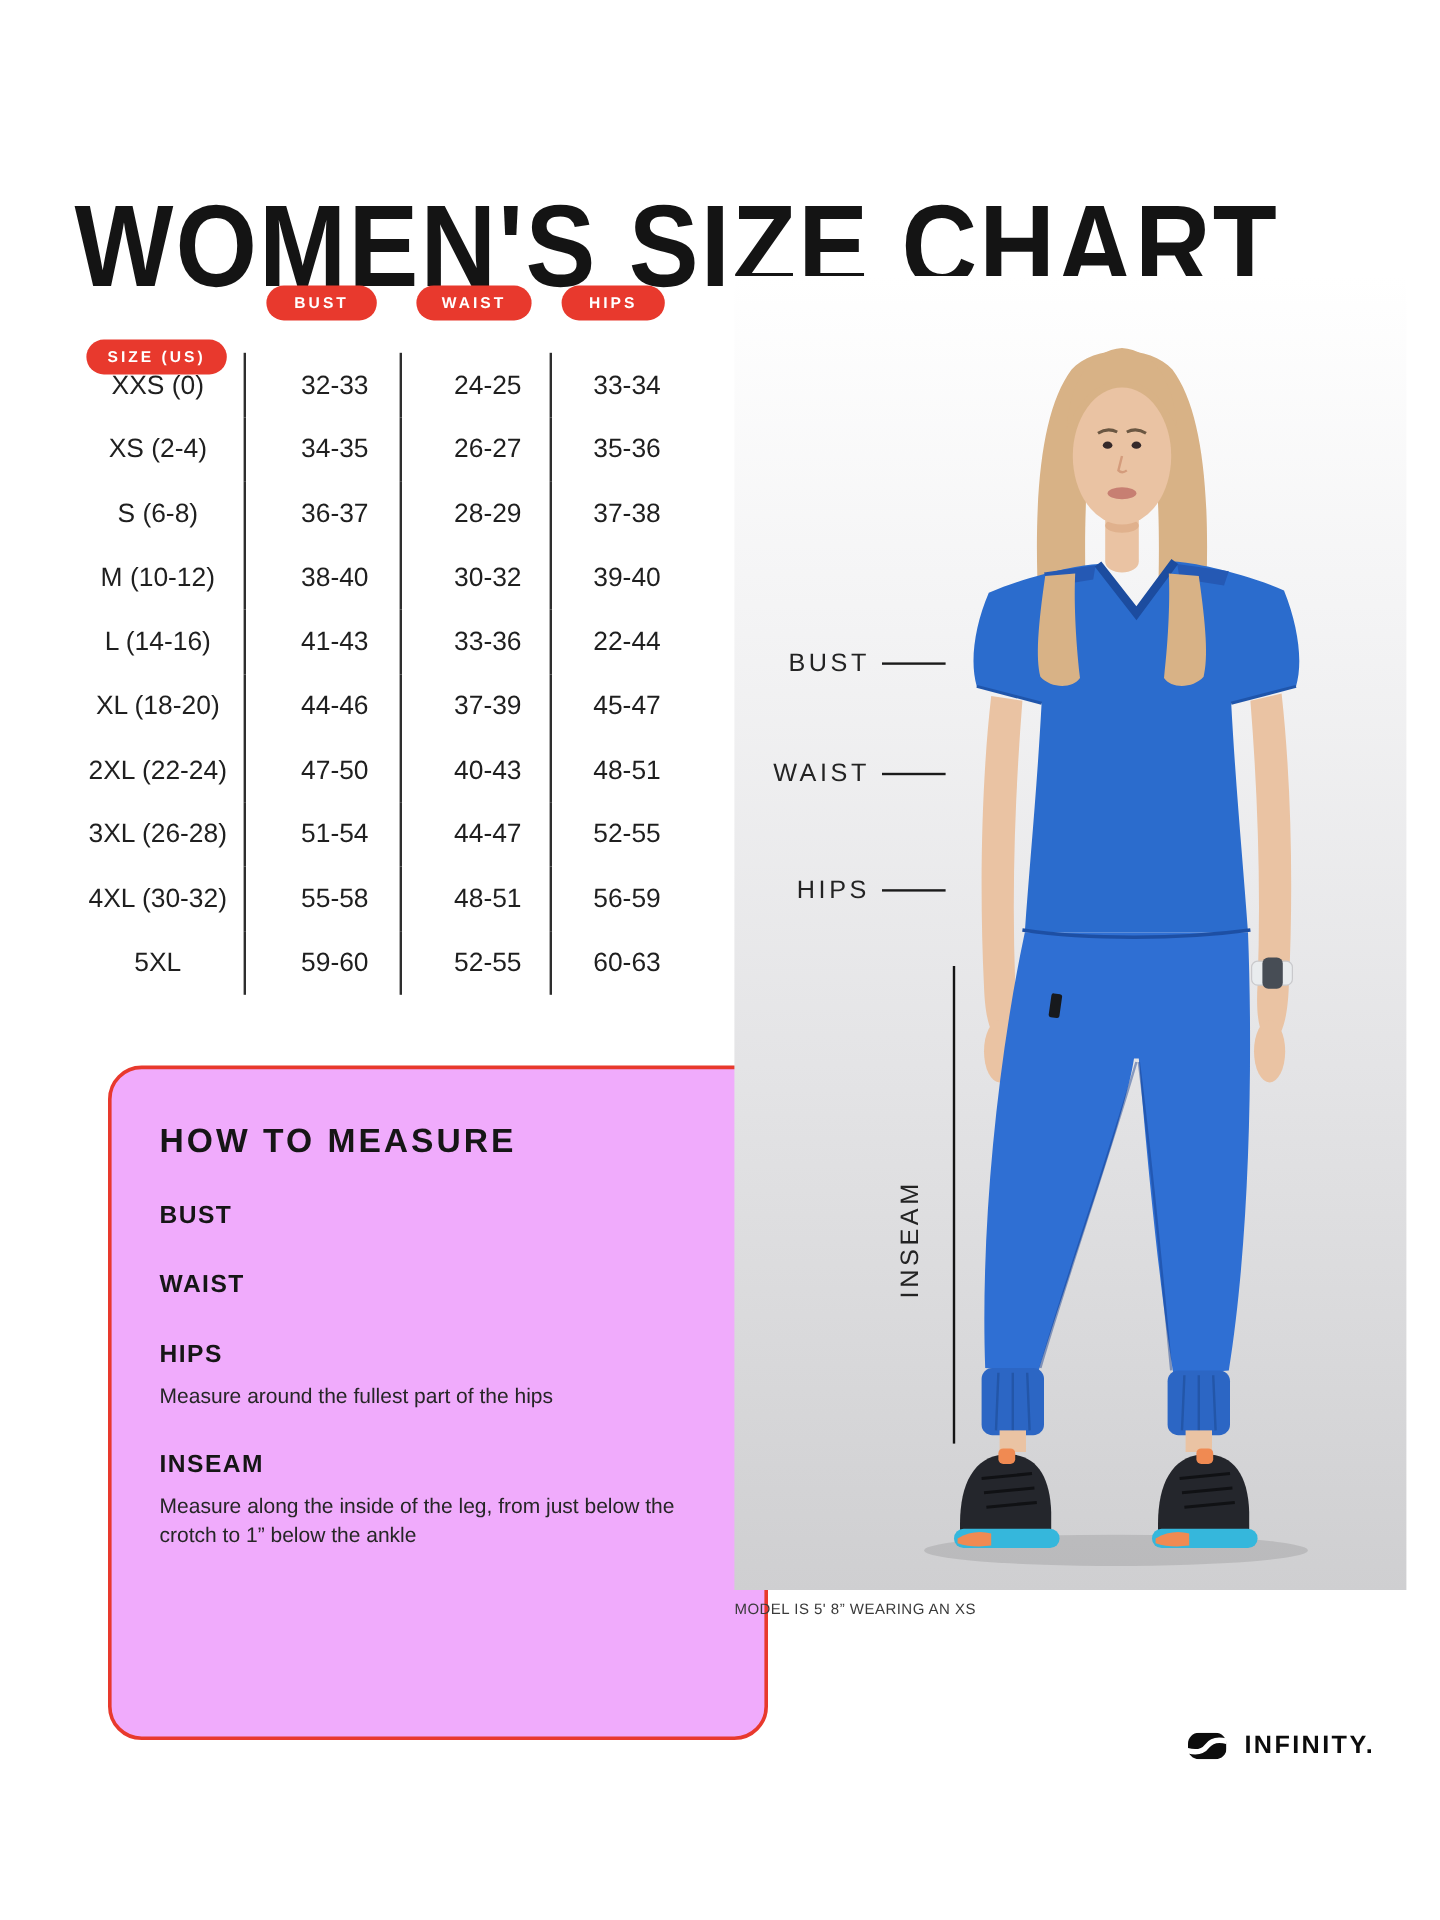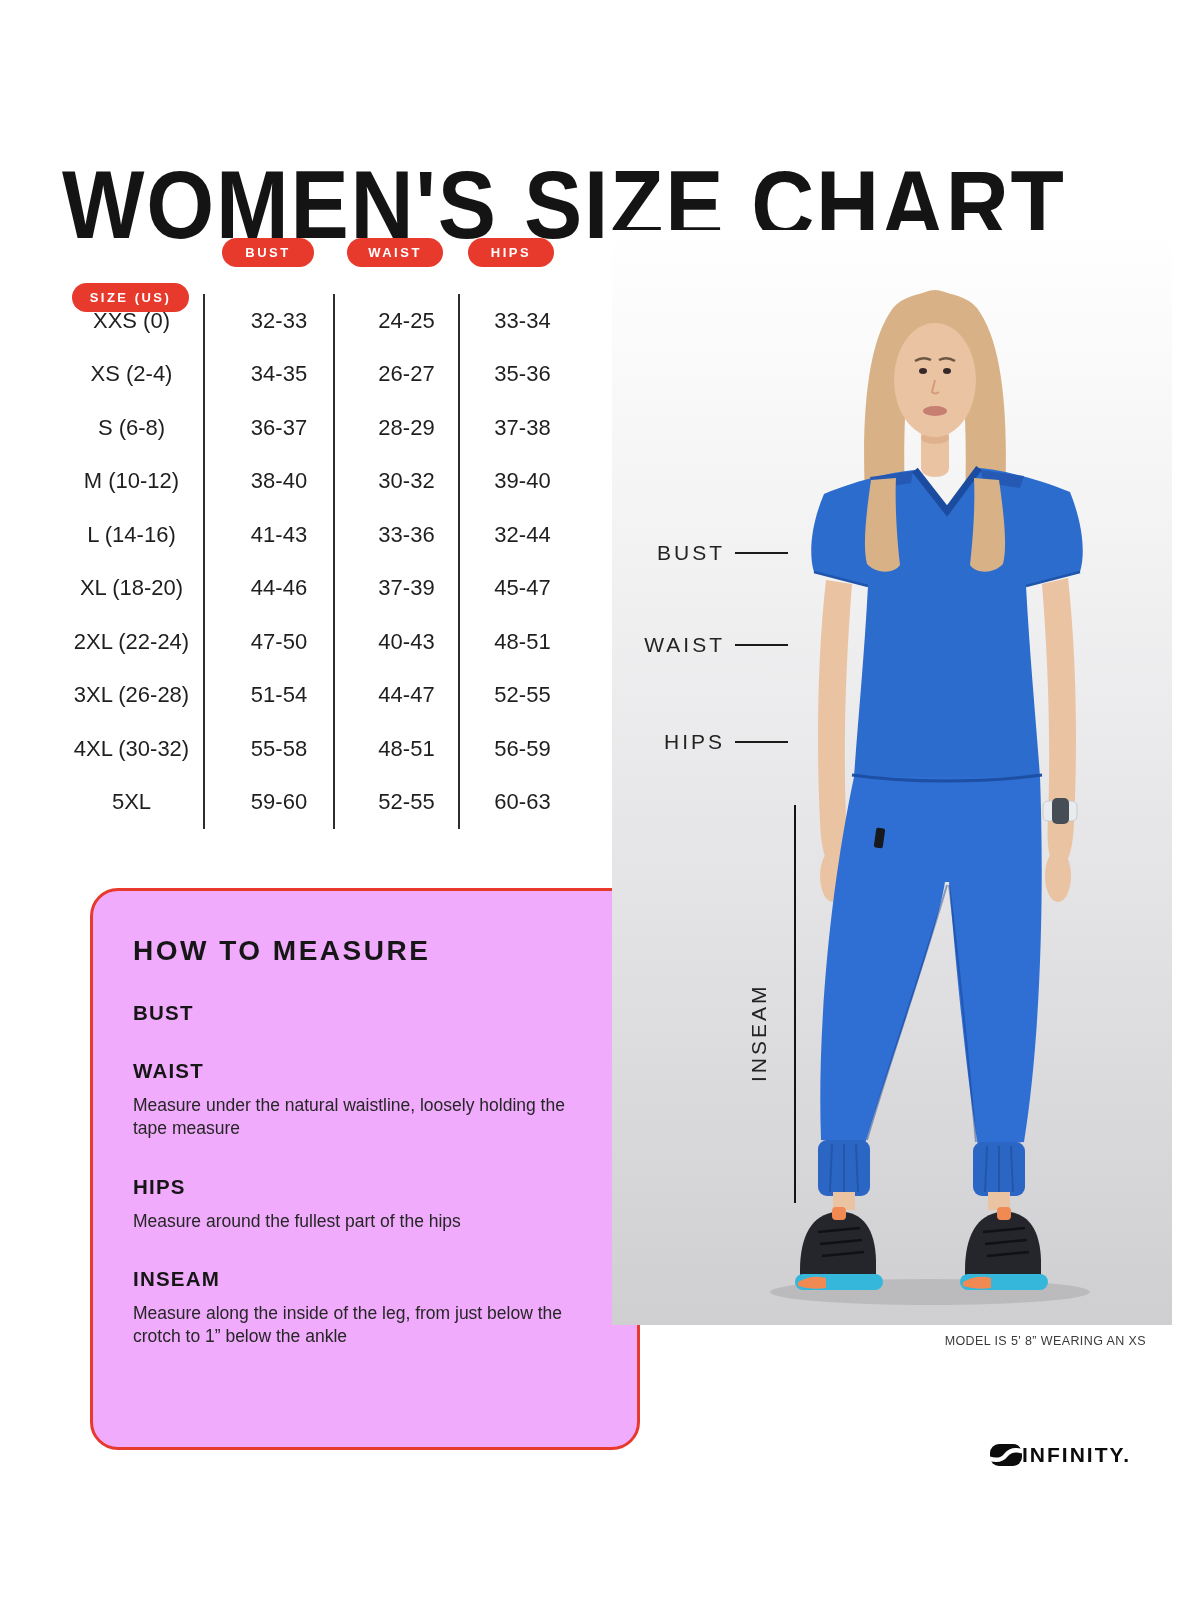--- a/index.html
+++ b/index.html
@@ -56,26 +56,26 @@
   .label-waist{left:630px;top:633px;}
   .label-hips{left:630px;top:730px;}
   .inseam-line{position:absolute;left:794px;top:805px;width:2px;height:398px;background:#141414;z-index:5;}
   .inseam-label{
     position:absolute;left:747px;top:932px;height:150px;z-index:5;
     writing-mode:vertical-rl;transform:rotate(180deg);
     font-size:21px;letter-spacing:3px;color:#232323;
   }
 
   .model-caption{
-    position:absolute;left:612px;top:1334px;width:534px;text-align:right;
+    position:absolute;left:612px;top:1334px;width:534px;text-align:left;
     font-size:12.5px;letter-spacing:.4px;color:#3a3a3a;
   }
 
   
-  .brand{position:absolute;left:990px;top:1443px;display:flex;align-items:center;gap:0;}
+  .brand{position:absolute;left:990px;top:1443px;display:flex;align-items:center;gap:15px;}
   .brand-name{font-size:21px;font-weight:700;letter-spacing:2px;color:#0c0c0c;white-space:nowrap;}
 </style>
 </head>
 <body>
 
 <h1 class="page-title">WOMEN'S SIZE CHART</h1>
 
 <div class="size-table">
   <div class="pill pill-size">SIZE (US)</div>
   <div class="pill pill-bust">BUST</div>
@@ -103,21 +103,21 @@
       <div class="t-row">
         <div class="t-cell">M (10-12)</div>
         <div class="t-cell">38-40</div>
         <div class="t-cell">30-32</div>
         <div class="t-cell">39-40</div>
       </div>
       <div class="t-row">
         <div class="t-cell">L (14-16)</div>
         <div class="t-cell">41-43</div>
         <div class="t-cell">33-36</div>
-        <div class="t-cell">32-44</div>
+        <div class="t-cell">22-44</div>
       </div>
       <div class="t-row">
         <div class="t-cell">XL (18-20)</div>
         <div class="t-cell">44-46</div>
         <div class="t-cell">37-39</div>
         <div class="t-cell">45-47</div>
       </div>
       <div class="t-row">
         <div class="t-cell">2XL (22-24)</div>
         <div class="t-cell">47-50</div>
@@ -144,21 +144,20 @@
       </div>
     </div>
 </div>
 
 <div class="measure-box">
   <div class="measure-title">HOW TO MEASURE</div>
 
   <div class="m-sec-label">BUST</div>
 
   <div class="m-sec-label">WAIST</div>
-  <div class="m-sec-text">Measure under the natural waistline, loosely holding the tape measure</div>
 
   <div class="m-sec-label">HIPS</div>
   <div class="m-sec-text">Measure around the fullest part of the hips</div>
 
   <div class="m-sec-label">INSEAM</div>
   <div class="m-sec-text">Measure along the inside of the leg, from just below the crotch to 1” below the ankle</div>
 </div>
 
 <div class="photo">
   <svg width="560" height="1095" viewBox="0 0 560 1095">

